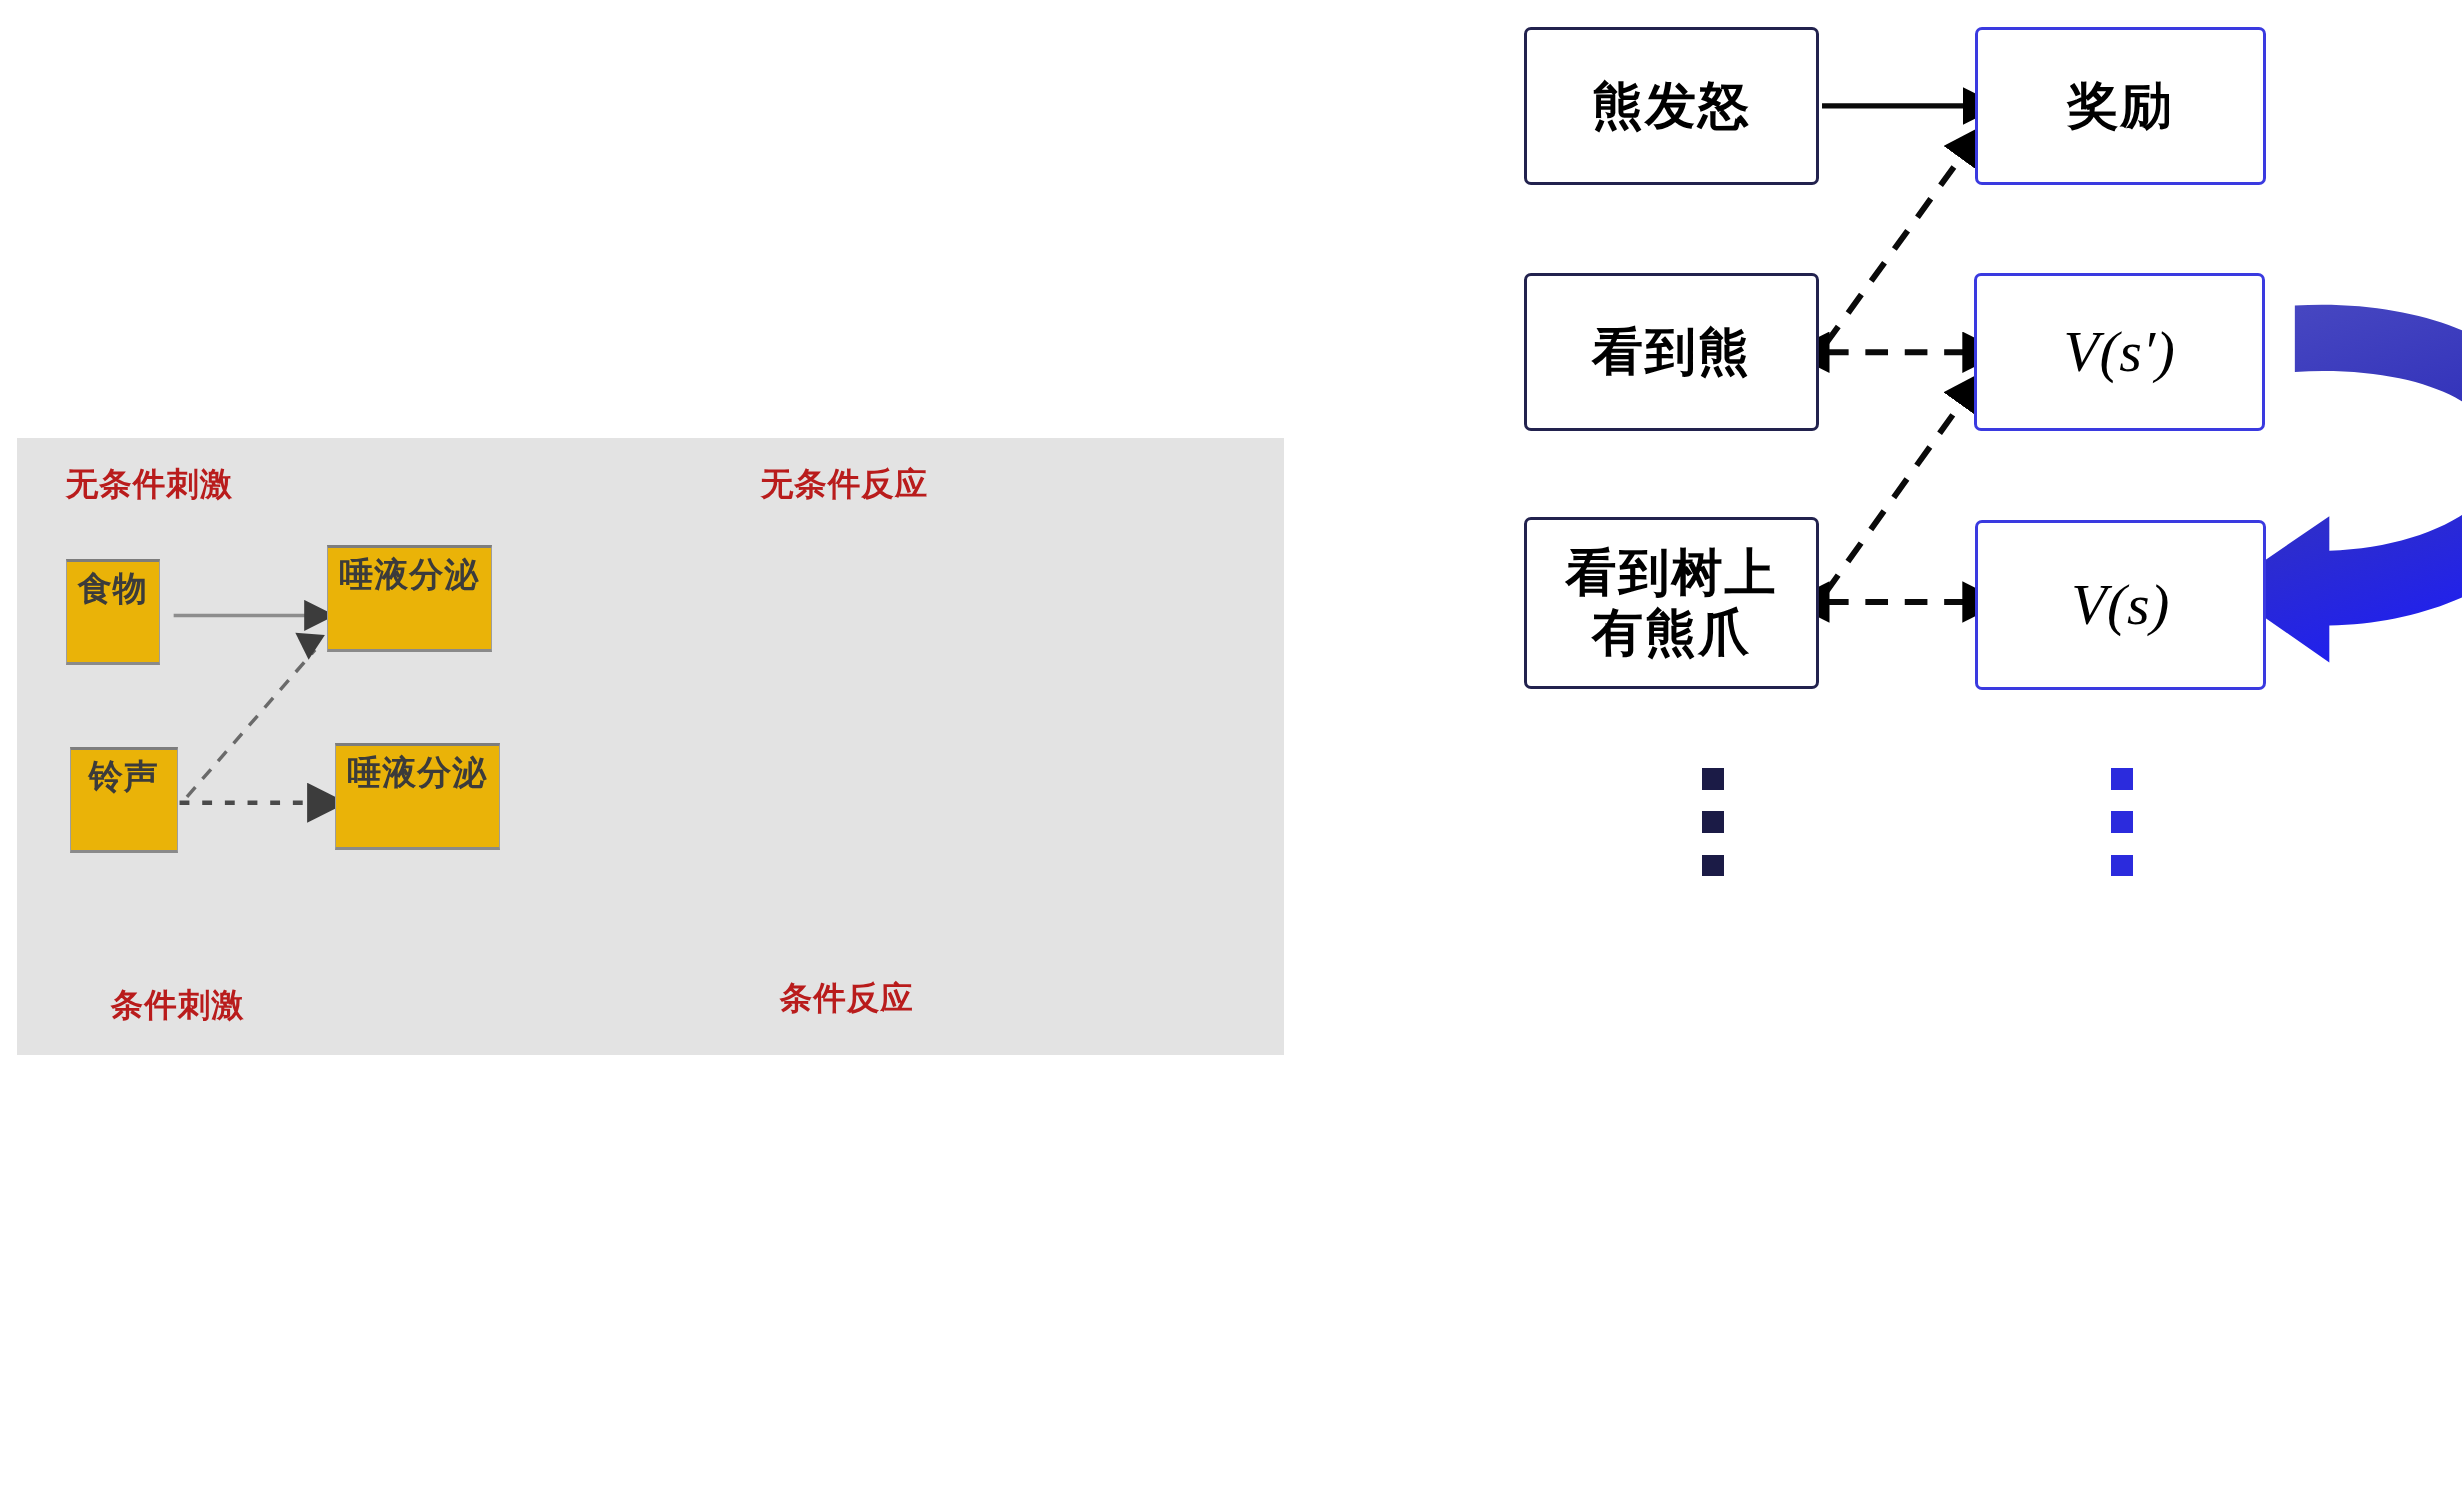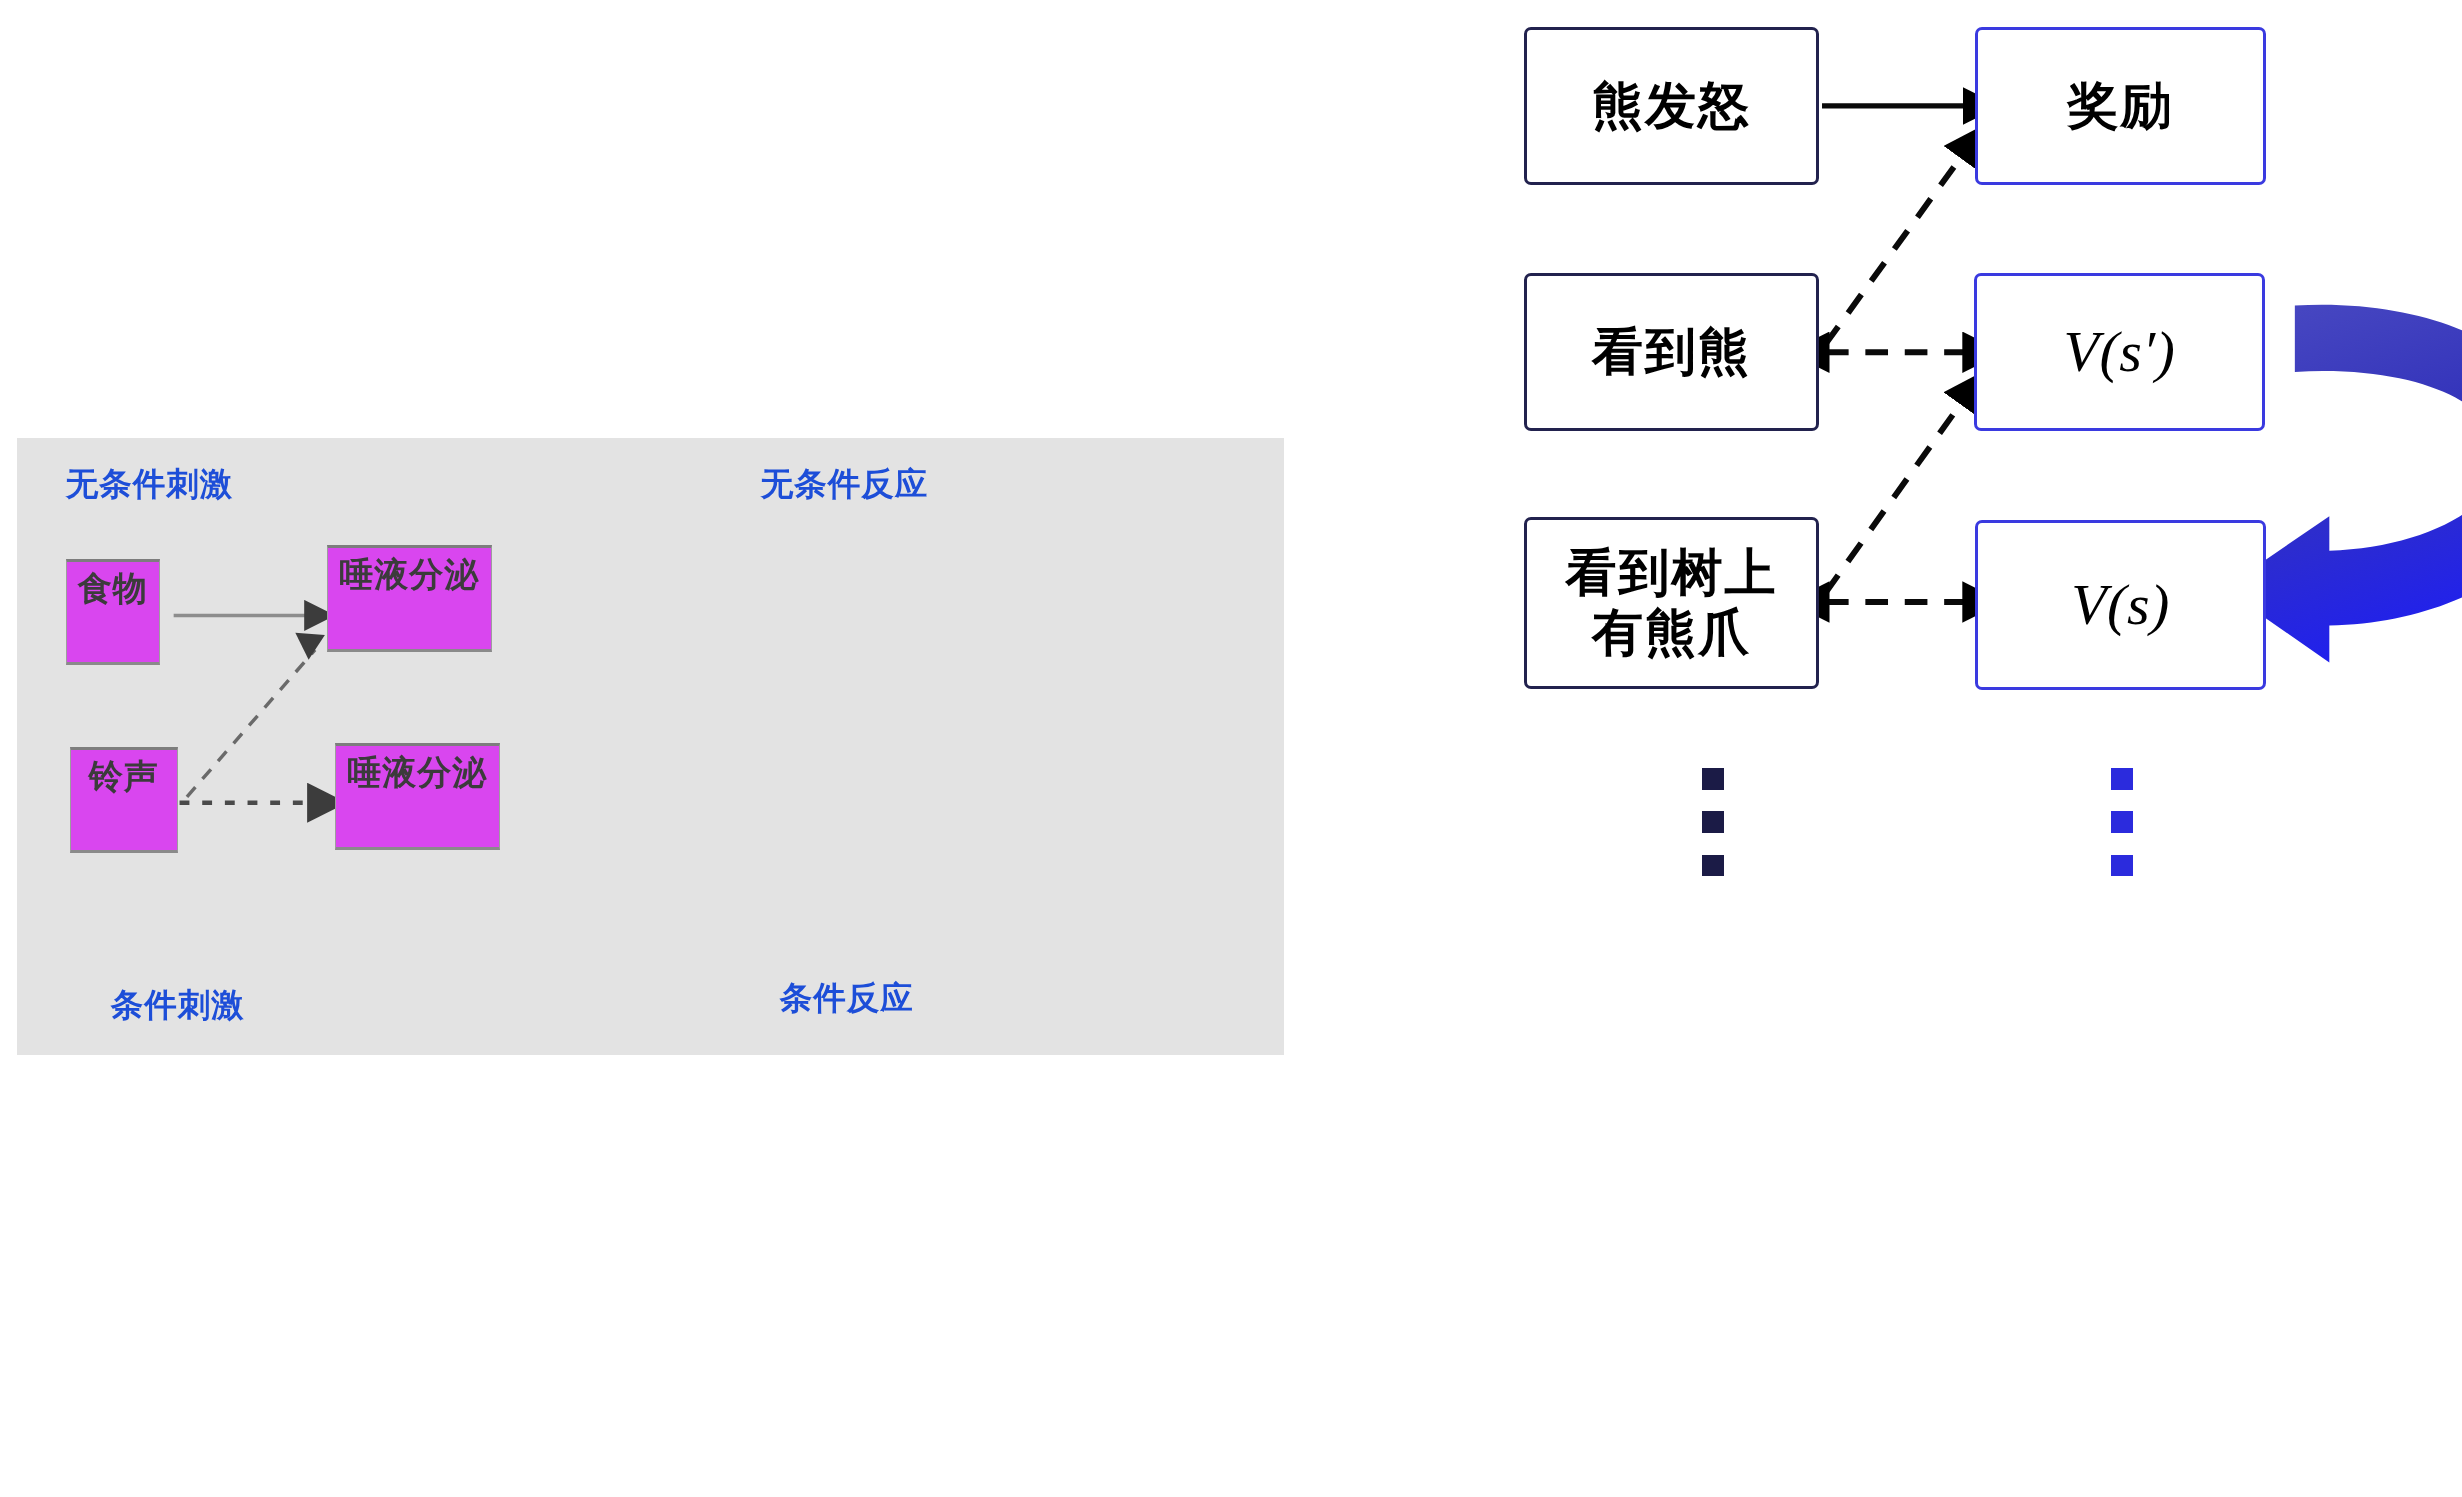--- a/index.html
+++ b/index.html
@@ -7,30 +7,30 @@
     width:3306px;height:1498px;position:relative;overflow:hidden;
     font-family:"Liberation Sans","DejaVu Sans",sans-serif;
   }
 
   
   #left-panel{
     position:absolute;left:16.7px;top:438px;width:1267px;height:617px;
     background:#e3e3e3;
   }
   .lp-label{
-    position:absolute;color:#1d4ed8;font-weight:700;
+    position:absolute;color:#b91c1c;font-weight:700;
     font-size:32.5px;letter-spacing:1px;white-space:nowrap;
   }
   #lbl-ucs{ left:49px; top:24.6px; }
   #lbl-ucr{ left:744px; top:24.6px; }
   #lbl-cs { left:94px; top:539px;margin-top:7px; }
   #lbl-cr { left:763px; top:539px; }
 
   .lp-box{
-    position:absolute;background:#d946ef;
+    position:absolute;background:#eab308;
     border:1.5px solid #9d9d9d;
     border-top:3.9px solid #7d7d7d;
     border-bottom:3.9px solid #8a8a8a;
     box-sizing:border-box;
     display:flex;align-items:flex-start;justify-content:center;
   }
   .lp-box span{
     color:#3b3b3b;font-weight:700;font-size:34px;
     line-height:1.05;padding-top:8.9px;white-space:nowrap;letter-spacing:1px;
   }

